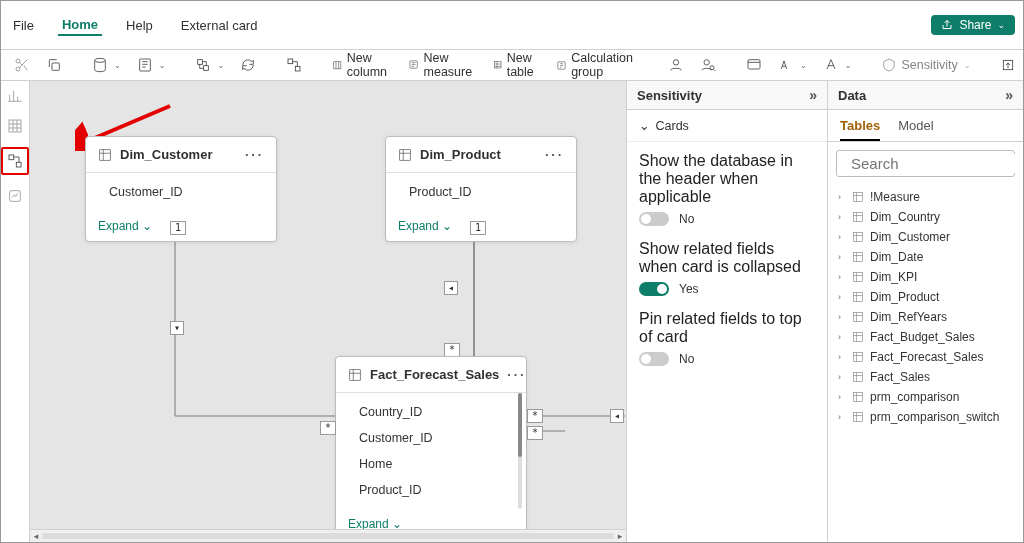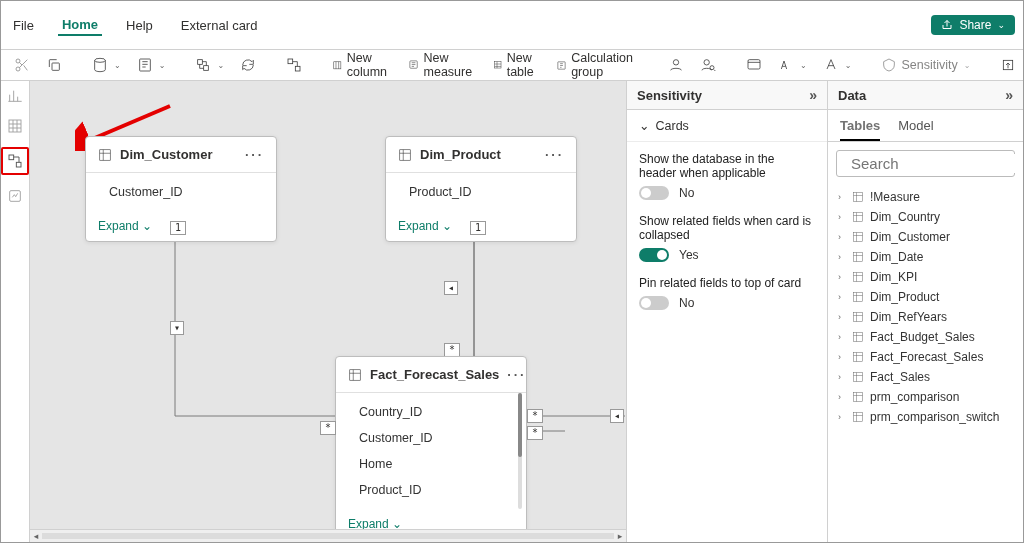--- a/index.html
+++ b/index.html
@@ -58,32 +58,32 @@
 .hscroll .cap{width:12px;text-align:center;font-size:9px;color:#666}
 .hscroll .track{flex:1;height:6px;background:#dcdcdc}
 
 .arrow-annotation{position:absolute;top:20px;left:45px;pointer-events:none}
 
 
 .panel{width:200px;background:#fff;border-left:1px solid var(--line);display:flex;flex-direction:column;font-size:12px}
 .panel-head{display:flex;align-items:center;justify-content:space-between;padding:6px 10px;border-bottom:1px solid var(--line);font-weight:600;font-size:13px;background:var(--panel)}
 .panel-section-head{padding:8px 12px;font-size:12.5px;display:flex;align-items:center;gap:6px;border-bottom:1px solid #ececec}
 .panel-body{padding:10px 12px;display:flex;flex-direction:column;gap:14px;overflow:auto}
-.prop-label{color:#222;font-size:12px;margin-bottom:6px}
+.prop-label{color:#222;font-size:16px;margin-bottom:6px}
 .toggle-row{display:flex;align-items:flex-end;gap:10px}
 .toggle{width:30px;height:14px;border-radius:7px;background:#ccc;position:relative}
 .toggle.on{background:var(--accent)}
 .toggle .knob{position:absolute;width:10px;height:10px;background:#fff;border-radius:50%;top:2px;left:2px}
 .toggle.on .knob{left:18px}
 
 
 .datapanel{width:195px;background:#fff;border-left:1px solid var(--line);display:flex;flex-direction:column}
 .data-tabs{display:flex;gap:18px;padding:8px 12px 0;border-bottom:1px solid var(--line);font-size:13px}
 .data-tab{padding-bottom:6px;cursor:pointer;color:#555}
-.data-tab.active{color:#737373;border-bottom:2px solid #000;font-weight:600}
+.data-tab.active{color:#a16207;border-bottom:2px solid #000;font-weight:600}
 .search-box{margin:8px;border:1px solid #bbb;border-radius:3px;display:flex;align-items:center;padding:3px 6px;gap:6px}
 .search-box input{border:none;outline:none;flex:1;font-size:15px}
 .tree{flex:1;overflow:auto;padding:2px 4px}
 .tree-item{display:flex;align-items:center;gap:6px;padding:3px 6px;font-size:12px;color:#333}
 .tree-item .caret{font-size:9px;color:#666;width:8px}
 .tree-item .ticon{width:12px;height:12px;display:flex;align-items:center;justify-content:center}
 
 .collapse-ico{font-size:14px;color:#555;transform:rotate(0deg)}
 </style>
 </head>

